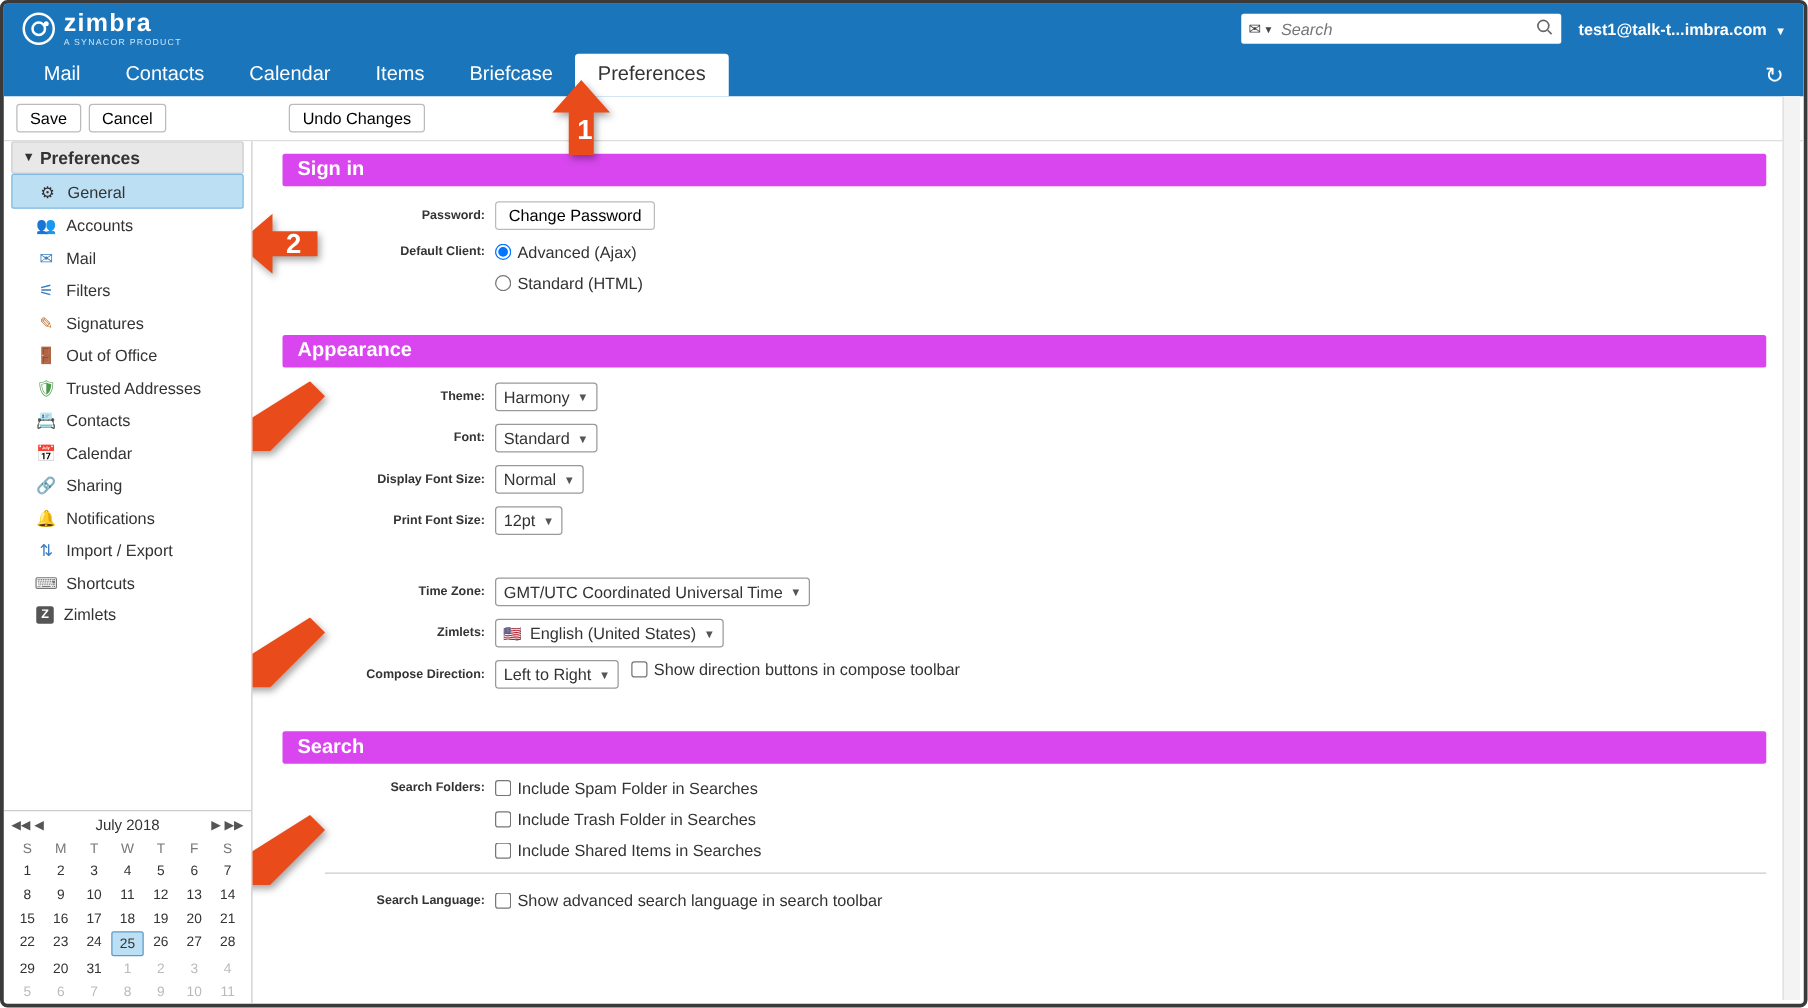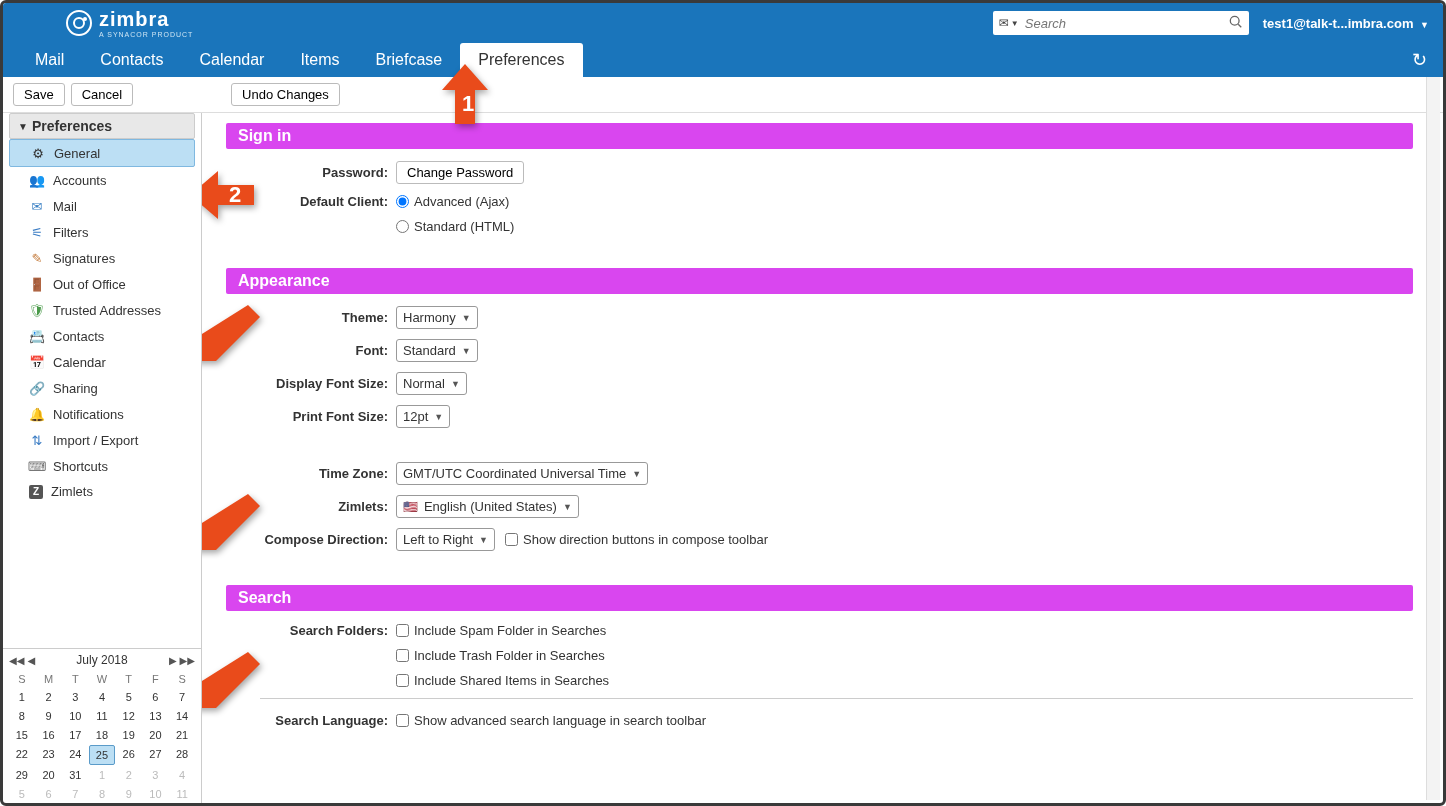--- a/index.html
+++ b/index.html
@@ -1,20 +1,20 @@
 <!DOCTYPE html>
 <html><head>
 <meta charset="utf-8">
 <style>
 * { box-sizing: border-box; margin: 0; padding: 0; }
 body { font-family: Arial, Helvetica, sans-serif; font-size: 13px; color: #333; background: #fff; border: 3px solid #3a3a3a; border-radius: 6px; overflow: hidden; width: 1446px; height: 806px; position: relative; }
 
 
 .header { background: #1a75bb; height: 74px; display: flex; flex-direction: column; }
-.header-top { display: flex; align-items: center; height: 40px; padding: 0 14px; margin-left: 48px; }
+.header-top { display: flex; align-items: center; height: 40px; padding: 0 14px; }
 .logo { display: flex; align-items: center; gap: 6px; }
 .logo-icon { width: 28px; height: 28px; }
 .logo-text { display: flex; flex-direction: column; }
 .logo-main { font-size: 20px; font-weight: bold; color: #fff; letter-spacing: 1px; }
 .logo-sub { font-size: 7px; color: #cde5f4; letter-spacing: 1px; }
 .header-spacer { flex: 1; }
 .search-wrap { background: #fff; border-radius: 2px; display: flex; align-items: center; height: 24px; width: 256px; padding: 0 6px; gap: 6px; }
 .search-selector { font-size: 12px; display: flex; align-items: center; gap: 2px; color: #444; }
 .search-input { border: none; outline: none; flex: 1; font-size: 13px; font-style: italic; color: #888; }
 .search-icon { width: 14px; height: 14px; }
@@ -50,22 +50,22 @@
 .cal-grid { display: grid; grid-template-columns: repeat(7, 1fr); text-align: center; gap: 1px; }
 .cal-dow { color: #777; font-size: 11px; padding: 2px 0; }
 .cal-day { padding: 3px 0; font-size: 11px; color: #333; cursor: pointer; }
 .cal-day.other { color: #bbb; }
 .cal-day.today { background: #bcdff4; border: 1px solid #5a9bc9; border-radius: 2px; }
 
 
 .content { flex: 1; padding: 10px 30px 10px 24px; overflow-y: auto; position: relative; }
 .section-header { background: #d946ef; color: #fff; font-weight: bold; font-size: 16px; padding: 4px 12px; border-radius: 2px; margin-bottom: 12px; }
 .form-row { display: flex; align-items: center; margin-bottom: 10px; }
-.form-label { width: 170px; text-align: right; font-weight: bold; padding-right: 8px; font-size: 13px; }
-.form-value { flex: 1; display: flex; align-items: center; gap: 10px; }
+.form-label { width: 170px; text-align: right; font-weight: bold; padding-right: 8px; font-size: 10px; }
+.form-value { flex: 1; display: flex; align-items: flex-start; gap: 10px; }
 .select-like { display: inline-flex; align-items: center; border: 1px solid #999; border-radius: 3px; padding: 3px 6px; font-size: 13px; background: #fff; cursor: pointer; gap: 6px; }
 .select-caret { font-size: 9px; color: #555; }
 .radio { display: inline-flex; align-items: center; gap: 5px; font-size: 13px; }
 .checkbox { display: inline-flex; align-items: center; gap: 5px; font-size: 13px; }
 input[type=radio], input[type=checkbox] { margin: 0; }
 .section-gap { height: 24px; }
 .hr-line { border: none; border-top: 1px solid #ccc; margin: 10px 0 14px 34px; }
 
 
 .callout { position: absolute; z-index: 100; pointer-events: none; }

